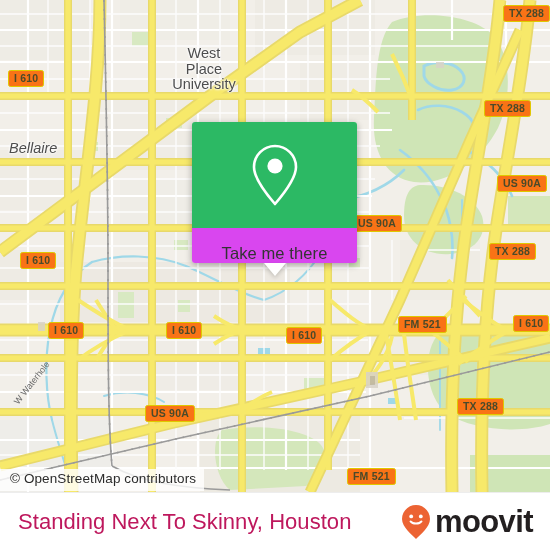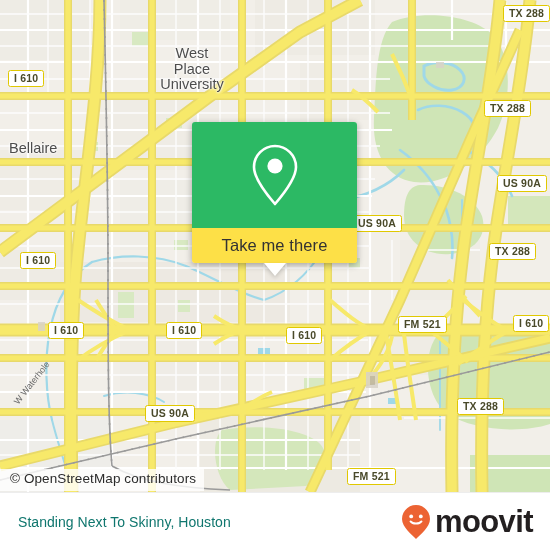--- a/index.html
+++ b/index.html
@@ -62,25 +62,25 @@
   }
   #popup-green {
     background: #2cb964;
     height: 106px;
     border-radius: 3px 3px 0 0;
     display: flex;
     align-items: center;
     justify-content: center;
   }
   #popup-white {
-    background: #fde047;
+    background: #d946ef;
     height: 35px;
     border-radius: 0 0 3px 3px;
     display: flex;
-    align-items: center;
+    align-items: flex-end;
     justify-content: center;
   }
   #popup-white .label {
     font-size: 16.5px;
     color: #333333;
     letter-spacing: 0.1px;
   }
   #popup-arrow {
     position: absolute;
     left: 50%;
@@ -102,42 +102,42 @@
     height: 58px;
     background: #ffffff;
     display: flex;
     align-items: center;
     justify-content: space-between;
     padding: 0 17px 0 18px;
     box-sizing: border-box;
     border-top: 1px solid #ededed;
   }
   #place-title {
-    font-size: 14px;
-    color: #0f766e;
+    font-size: 22px;
+    color: #be185d;
     letter-spacing: 0.05px;
     white-space: nowrap;
   }
   #brand {
     display: flex;
     align-items: center;
     gap: 4px;
   }
   #brand .wordmark {
     font-size: 31px;
     color: #231f20;
     font-weight: bold;
     letter-spacing: -0.6px;
     line-height: 1;
   }
 
   
   .shield {
     position: absolute;
-    background: #ffffff;
+    background: #f97316;
     border: 1.4px solid #e0c800;
     border-radius: 2.5px;
     color: #4a4a2a;
     font-size: 10.5px;
     font-weight: bold;
     padding: 1.5px 5px 2px 5px;
     white-space: nowrap;
     letter-spacing: 0.2px;
     line-height: 1.1;
     z-index: 20;
@@ -370,26 +370,26 @@
       </g>
 
       <g fill="#d8d2c8" opacity="0.85">
         <rect x="366" y="372" width="12" height="16"></rect>
         <rect x="370" y="376" width="5" height="9" fill="#bcb5ab"></rect>
         <rect x="38" y="322" width="7" height="9"></rect>
         <rect x="436" y="62" width="8" height="6"></rect>
       </g>
     </svg>
 
-    <div class="placelabel" style="left:152px; top:46px; width:80px; white-space:normal;">
+    <div class="placelabel" style="left:164px; top:46px; width:80px; white-space:normal;">
       <div>West</div>
       <div>Place</div>
       <div>University</div>
     </div>
-    <div class="placelabel" style="left:9px; top:141px;">Bellaire</div>
+    <div class="placelabel" style="left:9px; top:141px;font-style:italic;">Bellaire</div>
 
     <div class="streetlabel" style="left:12px; top:400px; transform:rotate(-52deg); transform-origin:left top;">W Waterhole</div>
 
     <div id="shields">
         <div class="shield" style="left: 8px; top: 70px;">I 610</div>
         <div class="shield" style="left: 503px; top: 5px;">TX 288</div>
         <div class="shield" style="left: 484px; top: 100px;">TX 288</div>
         <div class="shield" style="left: 497px; top: 175px;">US 90A</div>
         <div class="shield" style="left: 352px; top: 215px;">US 90A</div>
         <div class="shield" style="left: 20px; top: 252px;">I 610</div>

